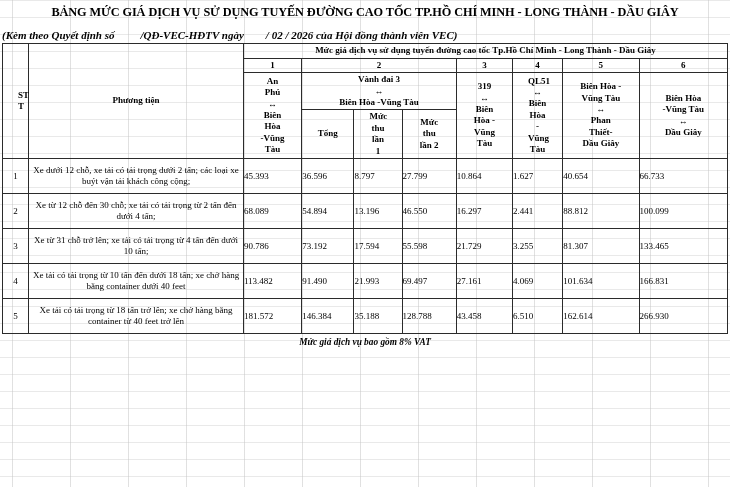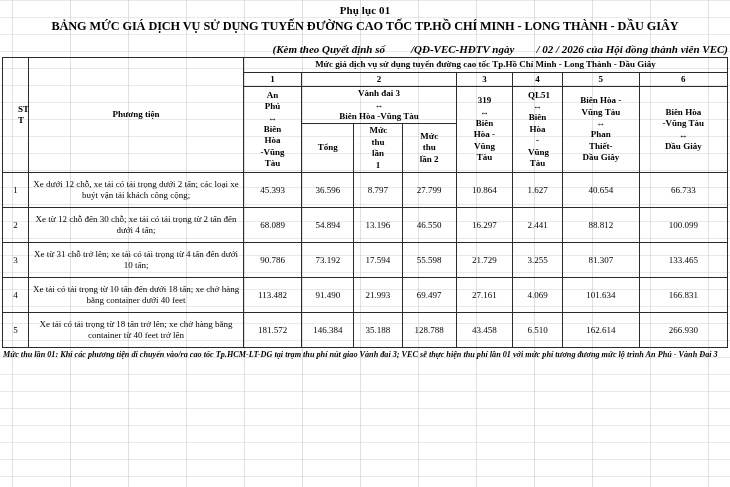--- a/index.html
+++ b/index.html
@@ -47,21 +47,21 @@
     line-height: 14px;
   }
   .doc-title {
     font-size: 12.3px;
     font-weight: bold;
     line-height: 17px;
     margin-top: 1px;
     letter-spacing: -0.1px;
   }
   .doc-decision {
-    text-align: right;
+    text-align: left;
     font-style: italic;
     font-size: 11px;
     font-weight: bold;
     margin-top: 7px;
     line-height: 15px;
   }
   .doc-decision .gap-sm { display: inline-block; width: 26px; }
   .doc-decision .gap-md { display: inline-block; width: 22px; }
 
   .unit-line {
@@ -124,21 +124,21 @@
     text-align: center;
     font-size: 9.5px;
   }
   td.c-veh {
     text-align: center;
     padding: 2px 2px 2px 3px;
     font-size: 9.8px;
     line-height: 12.5px;
   }
   td.c-num {
-    text-align: center;
+    text-align: left;
     font-size: 10px;
     font-weight: normal;
   }
 
   
   .vat-row td {
     text-align: center;
     font-style: italic;
     font-weight: bold;
     font-size: 9.3px;
@@ -161,21 +161,20 @@
   }
 </style>
 </head>
 <body>
 
 <div class="sheet-grid"></div>
 
 <div class="page">
 
   <div class="title-block">
-    <div class="doc-subtitle">Phụ lục 01</div>
     <div class="doc-title">BẢNG MỨC GIÁ DỊCH VỤ SỬ DỤNG TUYẾN ĐƯỜNG CAO TỐC TP.HỒ CHÍ MINH - LONG THÀNH - DẦU GIÂY</div>
   </div>
 
   <div class="doc-decision">
     <span>(Kèm theo Quyết định số</span><span class="gap-sm"></span><span>/QĐ-VEC-HĐTV ngày</span><span class="gap-md"></span><span>/ 02 / 2026 của Hội đồng thành viên VEC)</span>
   </div>
 
 
   <table class="fee">
     <colgroup>
@@ -313,19 +312,19 @@
         <td class="c-num">43.458</td>
         <td class="c-num">6.510</td>
         <td class="c-num">162.614</td>
         <td class="c-num">266.930</td>
       </tr>
     </tbody>
   </table>
 
   <table class="notes-table">
     <tbody>
-      <tr class="note-row">
-        <td>Mức thu lần 01: Khi các phương tiện di chuyển vào/ra cao tốc Tp.HCM-LT-DG tại trạm thu phí nút giao Vành đai 3; VEC sẽ thực hiện thu phí lần 01 với mức phí tương đương mức lộ trình An Phú - Vành Đai 3</td>
+      <tr class="vat-row">
+        <td>Mức giá dịch vụ bao gồm 8% VAT</td>
       </tr>
     </tbody>
   </table>
 
 </div>
 
 </body></html>

